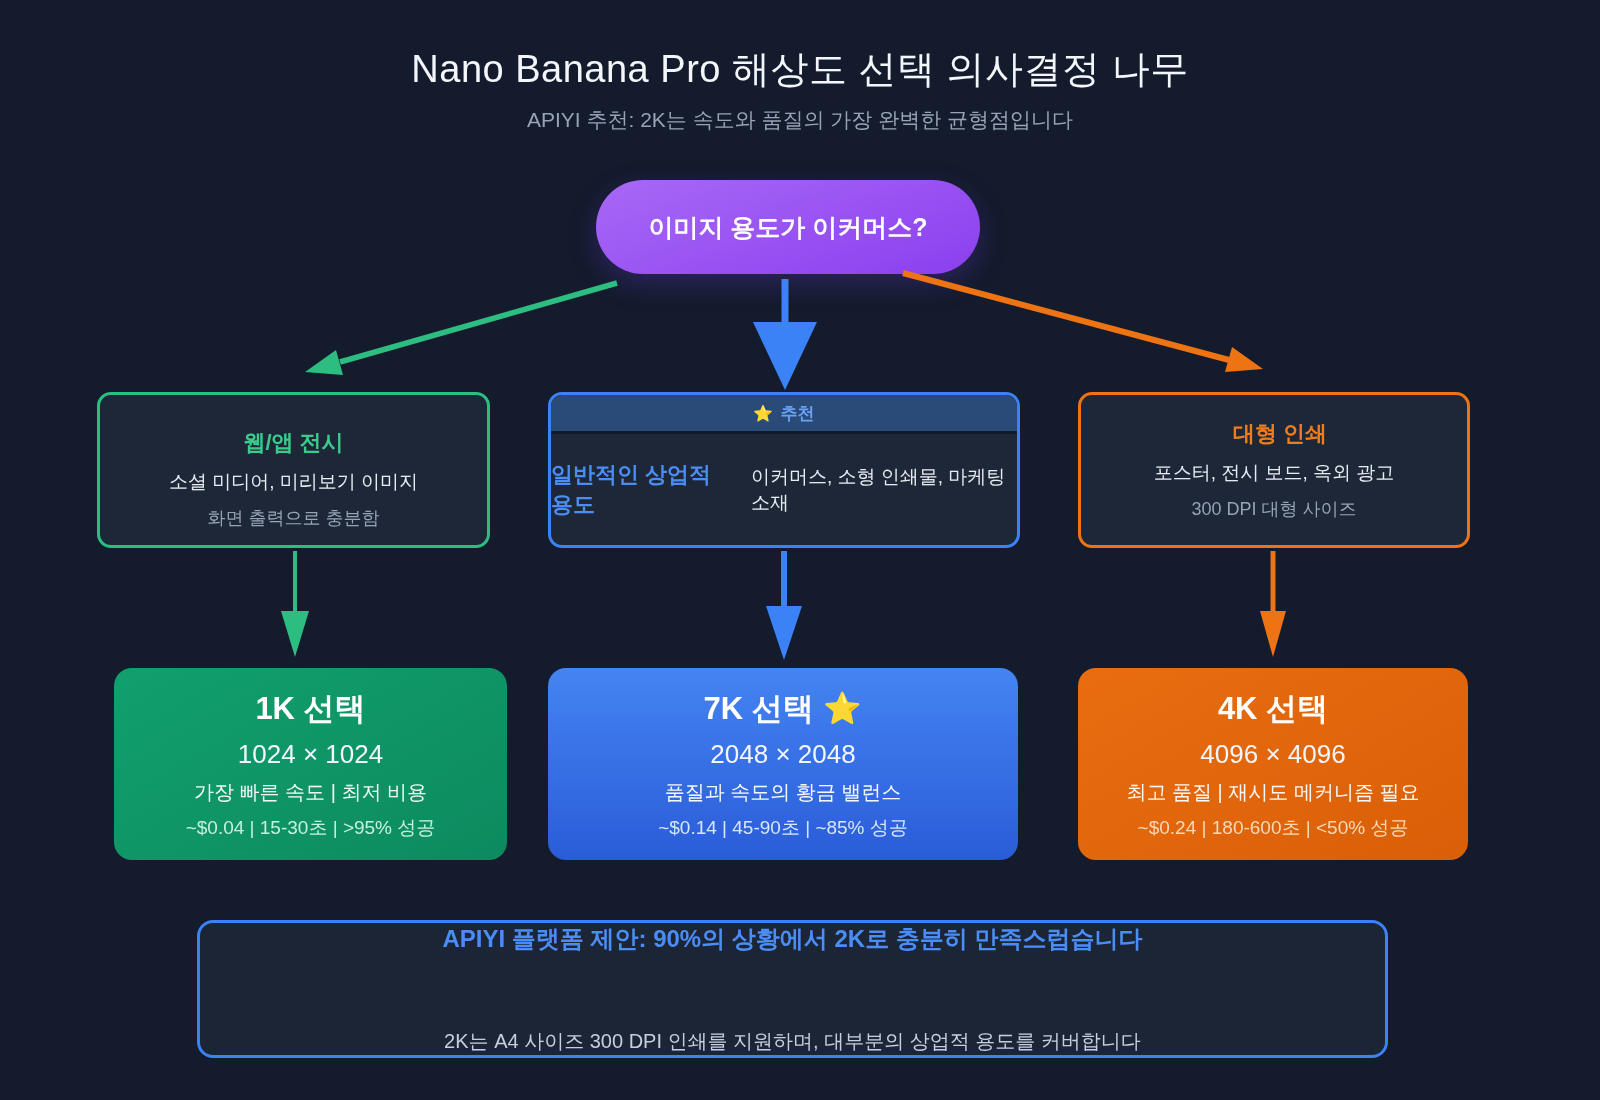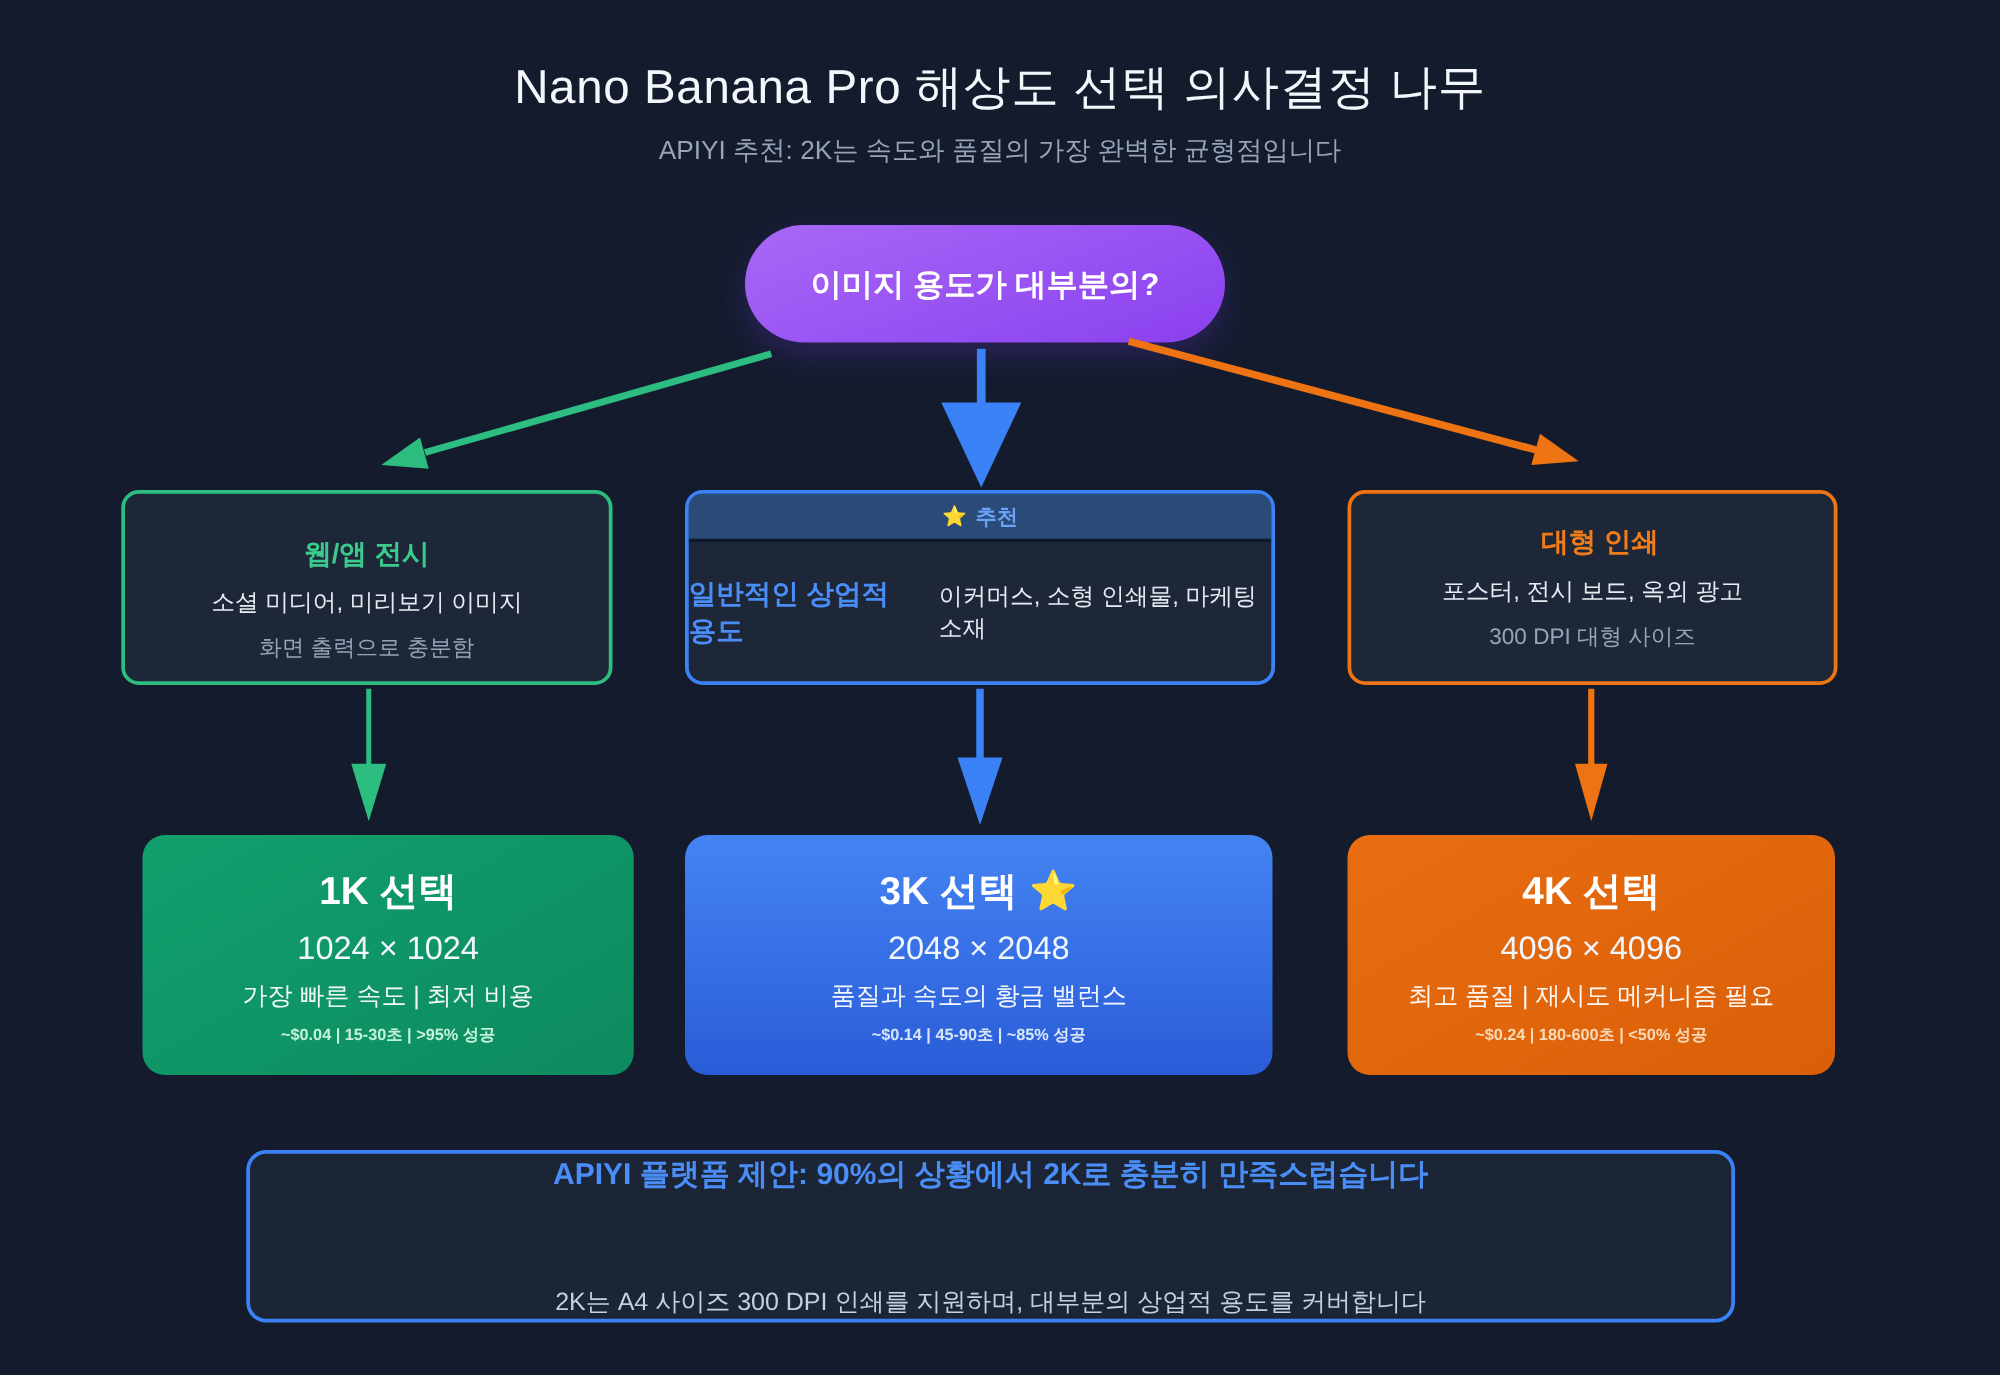--- a/index.html
+++ b/index.html
@@ -49,41 +49,41 @@
   .commercial-body{flex:1;width:100%;display:flex;flex-direction:row;align-items:center;justify-content:center;gap:12px;}
 
   .result{position:absolute;top:668px;height:192px;border-radius:18px;
     display:flex;flex-direction:column;align-items:center;justify-content:center;gap:9px;color:#fff;}
   .result.r1k{left:114px;width:393px;background:linear-gradient(150deg,var(--green_grad_a),var(--green_grad_b));}
   .result.r2k{left:548px;width:470px;background:linear-gradient(180deg,var(--blue_grad_a),var(--blue_grad_b));}
   .result.r4k{left:1078px;width:390px;background:linear-gradient(150deg,var(--orange_grad_a),var(--orange_grad_b));}
   .result-title{font-size:31px;font-weight:800;display:flex;align-items:center;gap:10px;}
   .result-res{font-size:26px;color:#f2f7ff;}
   .result-desc{font-size:20px;color:rgba(255,255,255,.95);}
-  .result-stats{font-size:13px;font-weight:bold;}
+  .result-stats{font-size:19px;}
   .result.r1k .result-stats{color:var(--stats_green);}
   .result.r2k .result-stats{color:var(--stats_blue);}
   .result.r4k .result-stats{color:var(--stats_orange);}
 
   .footer-banner{position:absolute;left:197px;top:920px;width:1191px;height:138px;border-radius:16px;
     border:3px solid var(--blue);background:var(--footer_bg);
     display:flex;flex-direction:column;align-items:center;justify-content:space-between;gap:13px;}
   .footer-title{color:var(--blue_text);font-size:24px;font-weight:800;}
   .footer-sub{color:var(--footer_sub);font-size:20px;}
 </style>
 </head>
 <body>
 
 <div class="stage">
 
   <div class="hdr-title">Nano Banana Pro 해상도 선택 의사결정 나무</div>
   <div class="hdr-sub">APIYI 추천: 2K는 속도와 품질의 가장 완벽한 균형점입니다</div>
 
   <div class="root-node">
-    <span>이미지 용도가 대부분의?</span>
+    <span>이미지 용도가 이커머스?</span>
   </div>
 
   <svg class="arrows" viewBox="0 0 1600 1100">
 
     <g>
       <line x1="617" y1="283" x2="340" y2="362" stroke="var(--green)" stroke-width="5.5"></line>
       <polygon points="305,372 336,350 343,375" fill="var(--green)"></polygon>
     </g>
 
     <g>
@@ -139,21 +139,21 @@
     <div class="result-title">
       <span>1K 선택</span>
     </div>
     <div class="result-res">1024 × 1024</div>
     <div class="result-desc">가장 빠른 속도 | 최저 비용</div>
     <div class="result-stats">~$0.04 | 15-30초 | &gt;95% 성공</div>
   </div>
 
   <div class="result r2k">
     <div class="result-title">
-      <span>3K 선택</span>
+      <span>7K 선택</span>
       <span>⭐</span>
     </div>
     <div class="result-res">2048 × 2048</div>
     <div class="result-desc">품질과 속도의 황금 밸런스</div>
     <div class="result-stats">~$0.14 | 45-90초 | ~85% 성공</div>
   </div>
 
   <div class="result r4k">
     <div class="result-title">
       <span>4K 선택</span>

